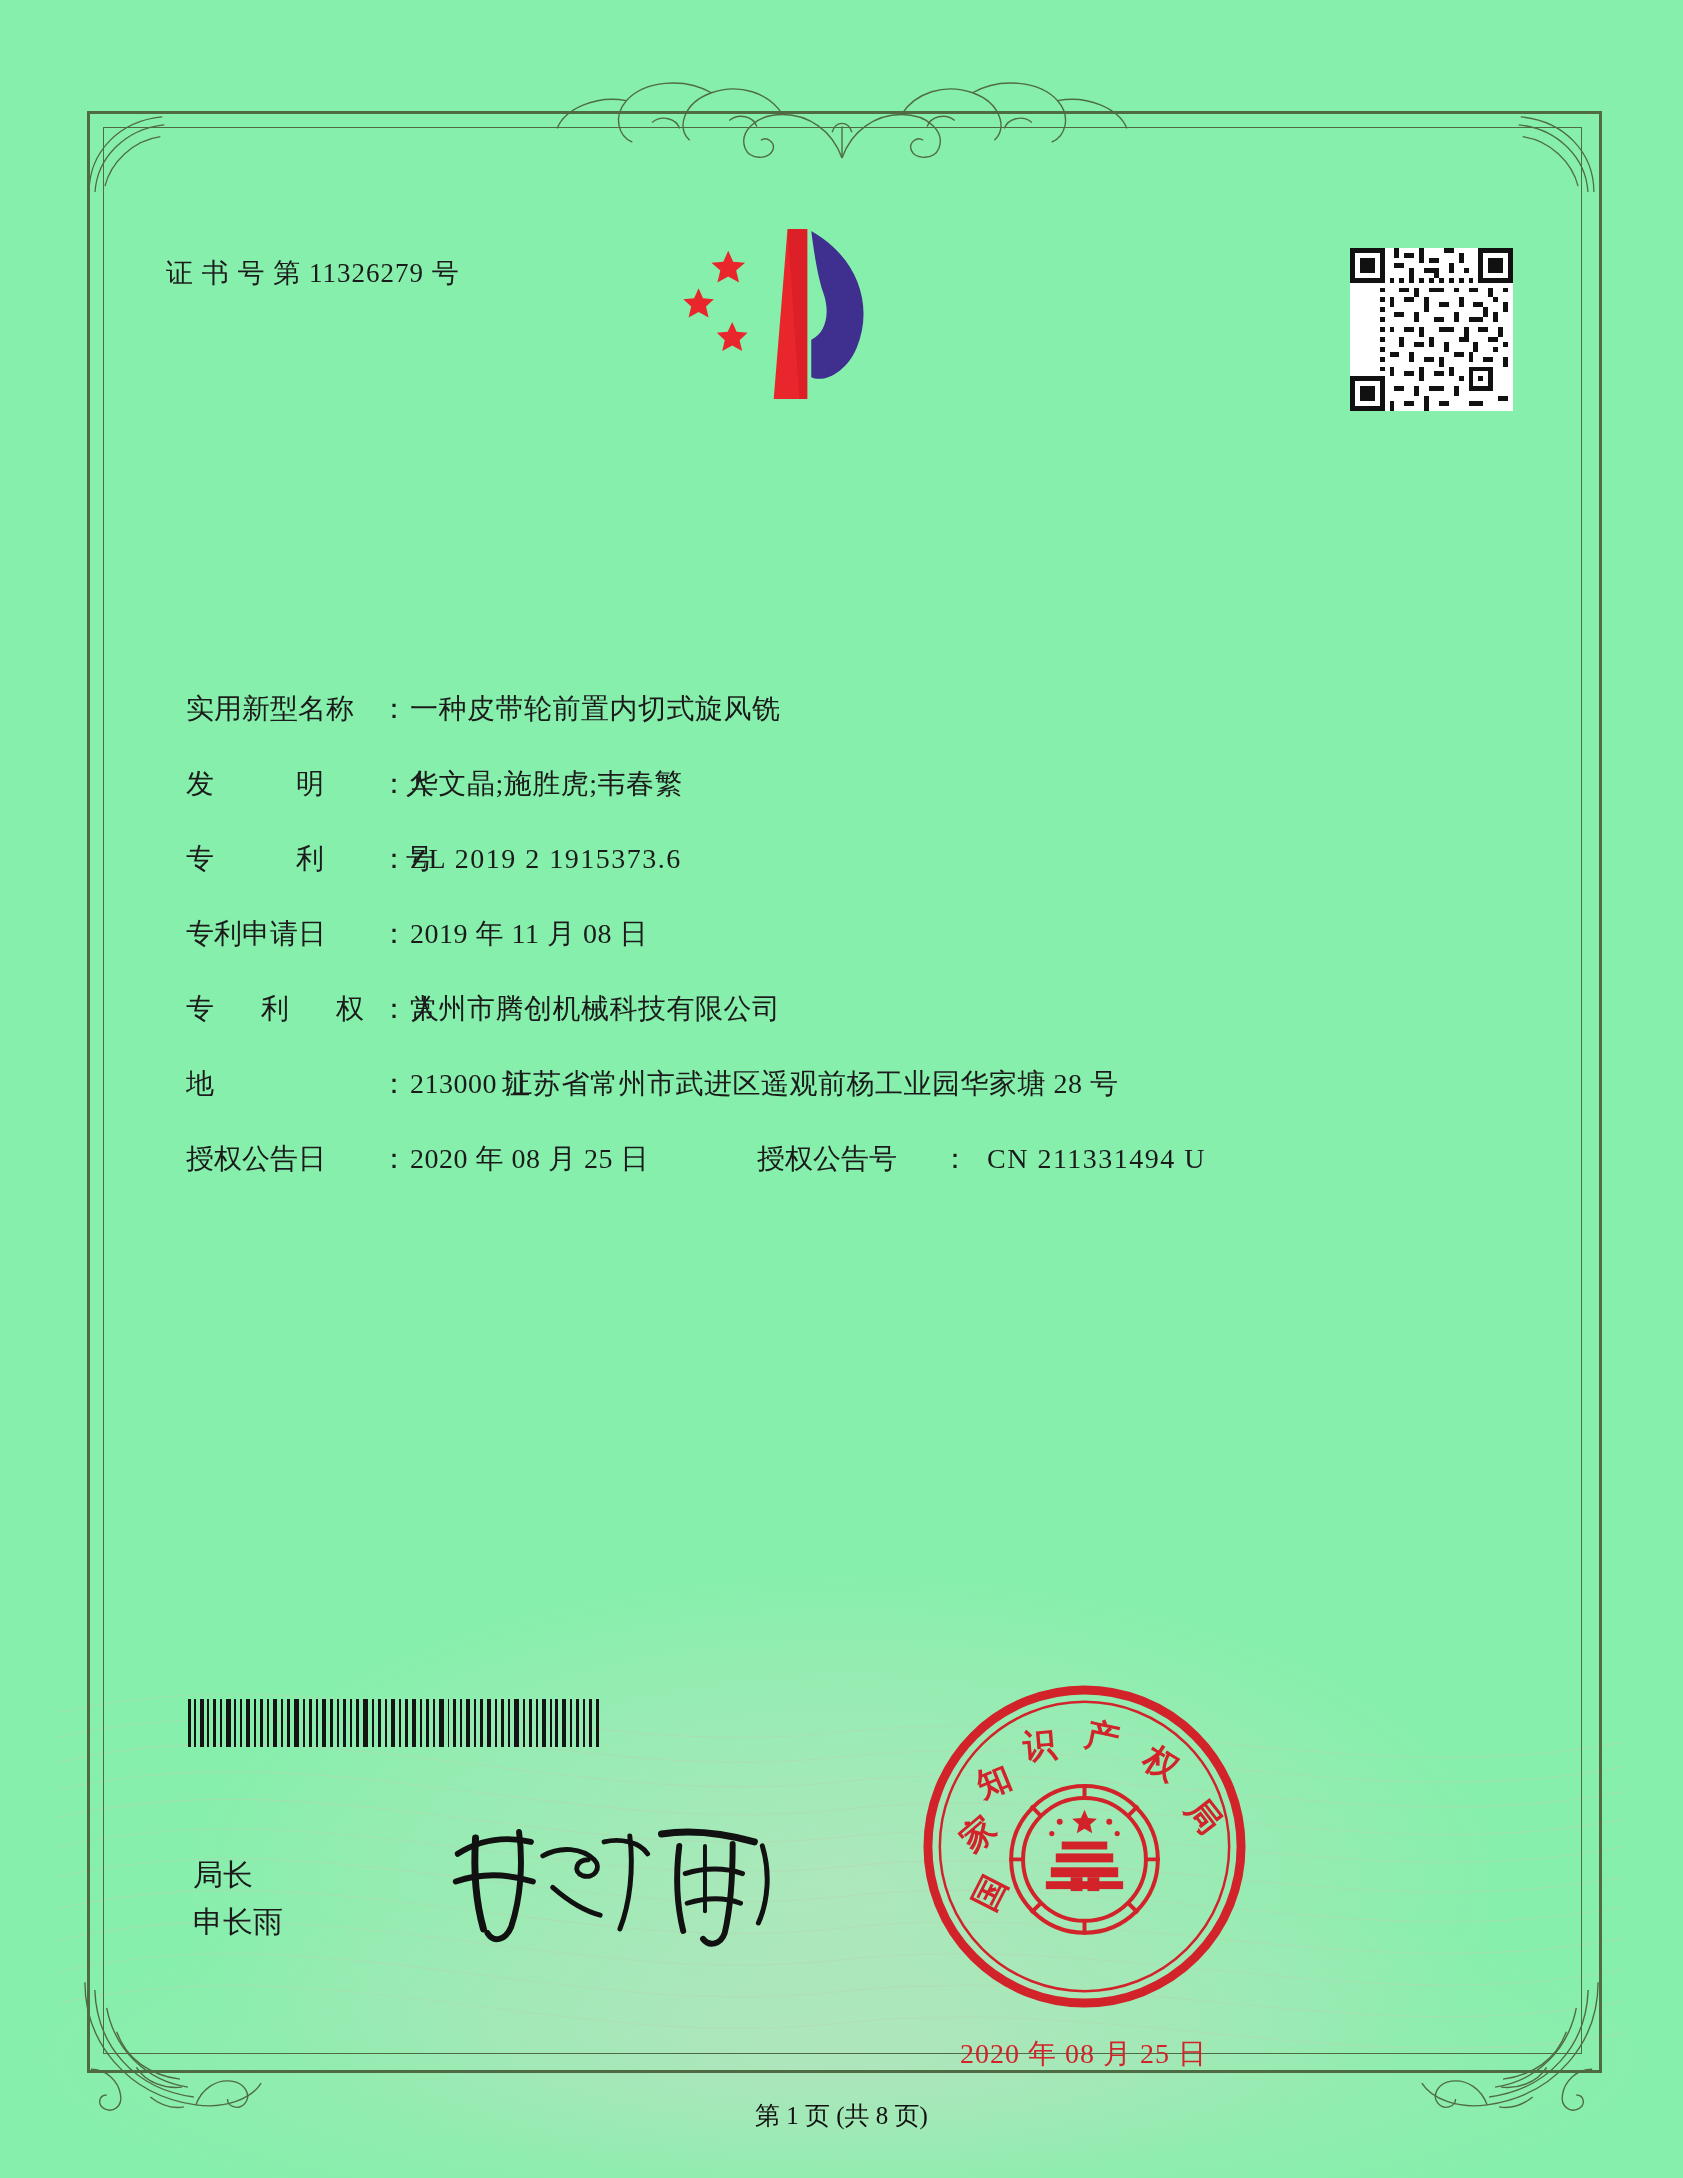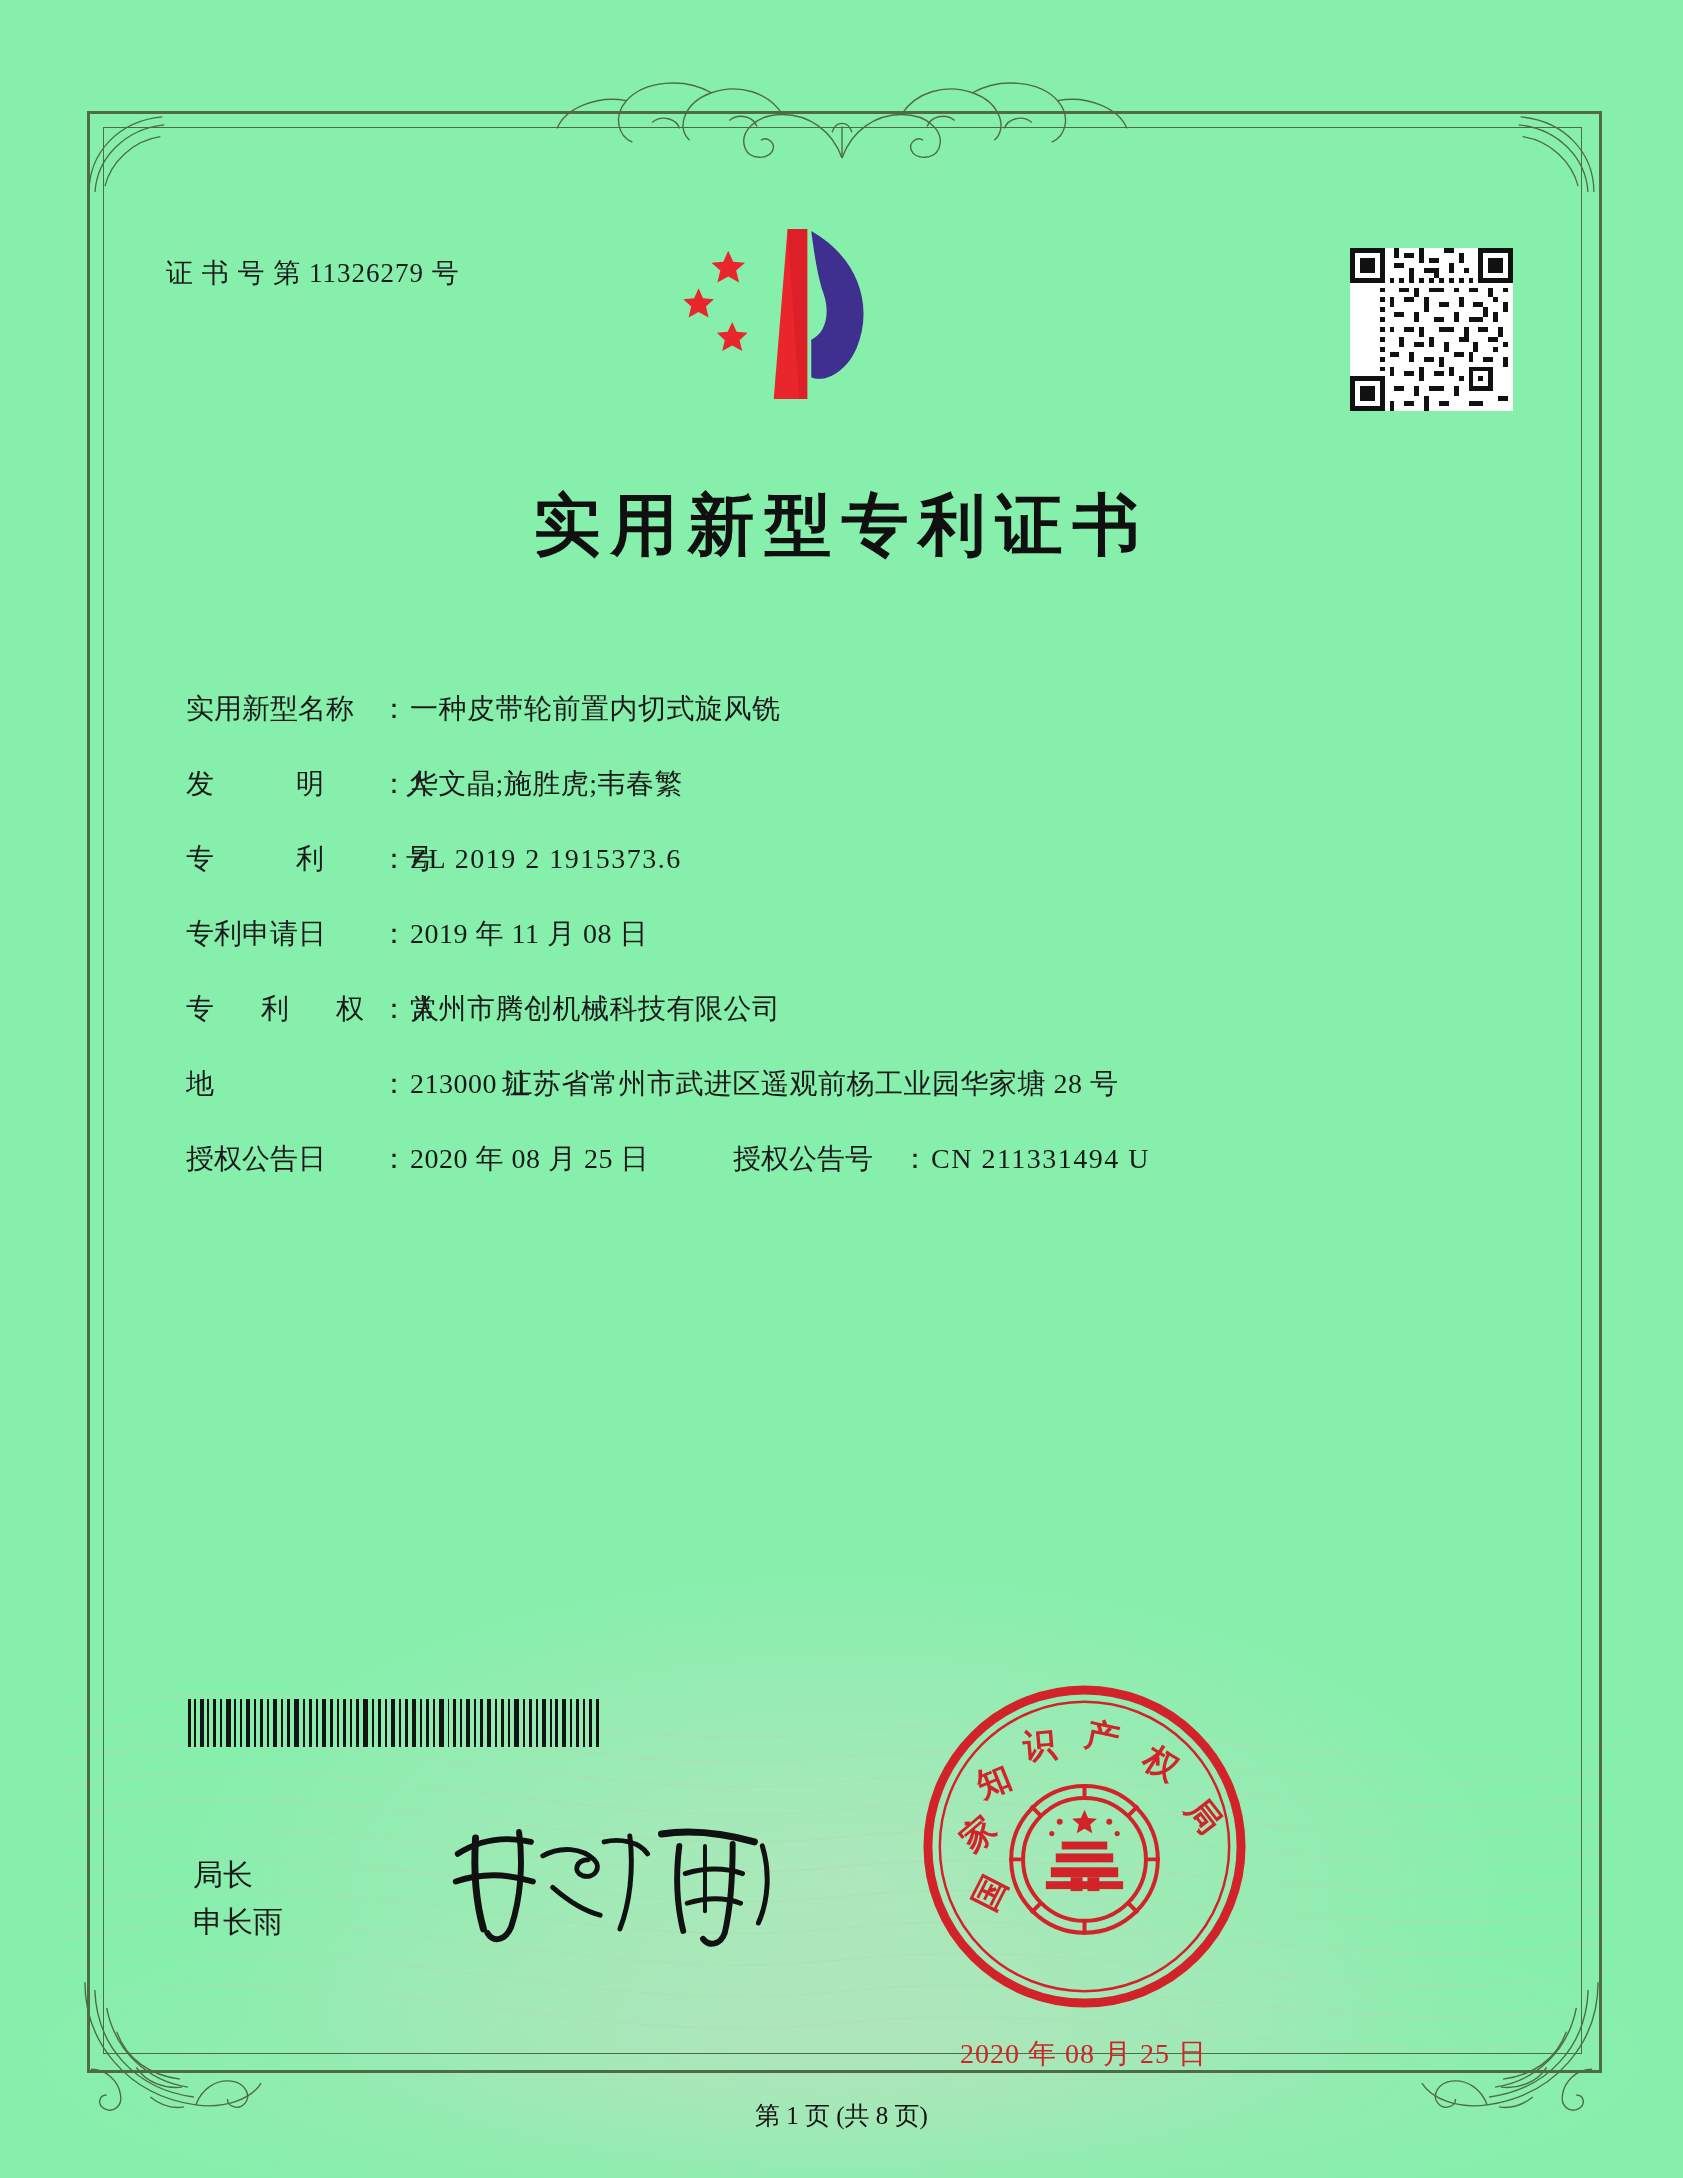--- a/index.html
+++ b/index.html
@@ -113,21 +113,21 @@
     letter-spacing: 0;
   }
   .flabel.spaced  { letter-spacing: 20px; }
   .flabel.spaced2 { letter-spacing: 27px; }
   .flabel.spaced3 { letter-spacing: 51px; }
   .fcolon { margin-right: 2px; }
   .fvalue { letter-spacing: 0.5px; }
   .fvalue.mono { font-family: "Liberation Serif", serif; letter-spacing: 1.5px; }
 
   .row-split { display:flex; align-items: baseline; }
-  .row-split .seg2 { margin-left: 84px; display:flex; align-items: center; }
+  .row-split .seg2 { margin-left: 108px; display:flex; align-items: center; gap: 16px; }
   .row-split .seg2 .flabel { width: 168px; flex: 0 0 168px; }
 
   
   .paras {
     position: absolute;
     left: 188px; top: 1317px;
     width: 1327px;
     font-size: 28px;
     line-height: 1.82;
     text-align: justify;
@@ -404,21 +404,20 @@
         <rect x="8" y="31" width="1" height="2"></rect>
           <rect x="11" y="31" width="2" height="1"></rect>
         <rect x="15" y="30" width="1" height="3"></rect>
           <rect x="18" y="31" width="2" height="1"></rect>
         <rect x="29" y="20" width="1" height="1"></rect>
           <rect x="27" y="12" width="1" height="2"></rect>
       </g>
     </svg>
   </div>
 
-  <div class="title">实用新型专利证书</div>
 
   <div class="fields">
 
     <div class="field-row">
       <span class="flabel">实用新型名称</span>
       <span class="fcolon">：</span>
       <span class="fvalue">一种皮带轮前置内切式旋风铣</span>
     </div>
 
     <div class="field-row">

